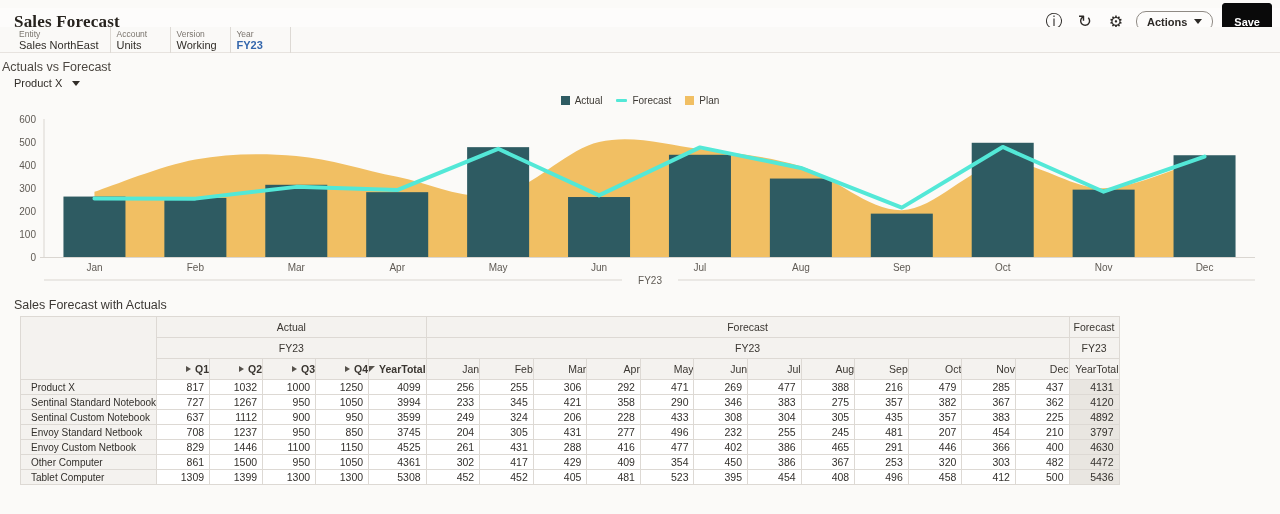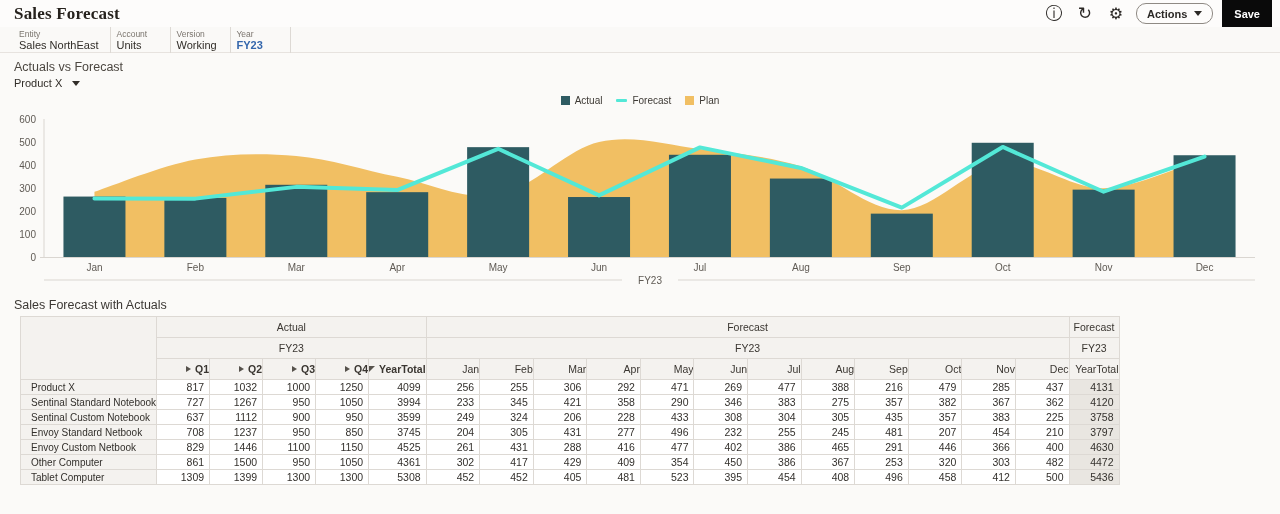--- a/index.html
+++ b/index.html
@@ -1,38 +1,38 @@
 <!DOCTYPE html>
 <html><head>
 <meta charset="utf-8">
 <style>
   * { margin:0; padding:0; box-sizing:border-box; }
   html,body { width:1280px; height:514px; }
   body { font-family:"Liberation Sans","DejaVu Sans",sans-serif; background:#fbfaf8; color:#33302c; overflow:hidden; }
   #page { position:relative; width:1280px; height:514px; }
 
   
-  .app-header { position:absolute; top:0; left:0; width:1280px; height:27px; background:#fdfcfb; }
+  .app-header { position:absolute; top:8px; left:0; width:1280px; height:27px; background:#fdfcfb; }
   .page-title { position:absolute; left:14px; top:4px; font-family:"Liberation Serif","DejaVu Serif",serif; font-size:17px; font-weight:700; color:#26221d; letter-spacing:.2px; }
   .header-tools { position:absolute; right:8px; top:1px; height:25px; display:flex; align-items:center; gap:9px; }
   .tool-icon { width:22px; height:22px; display:flex; align-items:center; justify-content:center; font-size:17px; color:#2c2926; cursor:pointer; }
   .tool-icon.gear { font-size:16px; }
   .btn-actions { height:21px; padding:0 10px; background:#fdfcfb; border:1px solid #8f8a84; border-radius:10px; font-size:11px; font-weight:700; color:#2c2926; display:flex; align-items:center; gap:7px; cursor:pointer; }
   .caret-down { width:0; height:0; border-left:4px solid transparent; border-right:4px solid transparent; border-top:5px solid #2c2926; }
   .btn-save { height:37px; padding:0 11px; background:#0a0a0a; border:1px solid #0a0a0a; border-radius:3px; font-size:11px; font-weight:700; color:#fff; display:flex; align-items:center; cursor:pointer; }
 
   
   .pov-bar { position:absolute; top:27px; left:0; width:1280px; height:26px; background:#faf9f7; border-bottom:1px solid #e7e3df; display:flex; align-items:center; padding-left:14px; }
   .pov-item { padding:2px 12px 2px 5px; border-right:1px solid #ddd9d4; display:flex; flex-direction:column; justify-content:center; cursor:pointer; min-width:60px; }
   .pov-label { font-size:8.5px; color:#7b756e; line-height:10px; }
   .pov-value { font-size:11px; color:#312d28; line-height:12px; }
   .pov-value.link { color:#3466ac; font-weight:700; }
 
   
-  .chart-title { position:absolute; left:14px; top:60px; font-size:12.5px; color:#4c4741; }
+  .chart-title { position:absolute; left:2px; top:60px; font-size:12.5px; color:#4c4741; }
   .product-select { position:absolute; left:14px; top:77px; display:flex; align-items:center; gap:10px; font-size:11px; color:#312d28; cursor:pointer; }
   .product-select .caret-down { border-top-color:#312d28; }
   .chart-legend { position:absolute; top:95px; left:0; width:1280px; display:flex; justify-content:center; gap:14px; }
   .legend-item { display:flex; align-items:center; gap:5px; font-size:10px; color:#3e3a35; cursor:pointer; }
   .marker-square { width:9px; height:9px; display:inline-block; }
   .marker-line { width:11px; height:3px; border-radius:1px; display:inline-block; }
   #chart-svg { position:absolute; top:112px; left:0; }
   .axis-text { font-size:10px; fill:#5f5a54; }
 
   
@@ -340,21 +340,21 @@
             <td class="num">206</td>
             <td class="num">228</td>
             <td class="num">433</td>
             <td class="num">308</td>
             <td class="num">304</td>
             <td class="num">305</td>
             <td class="num">435</td>
             <td class="num">357</td>
             <td class="num">383</td>
             <td class="num">225</td>
-            <td class="num total-col">3758</td>
+            <td class="num total-col">4892</td>
           </tr>
           <tr>
             <th class="row-head">Envoy Standard Netbook</th>
             <td class="num">708</td>
             <td class="num">1237</td>
             <td class="num">950</td>
             <td class="num">850</td>
             <td class="num">3745</td>
             <td class="num">204</td>
             <td class="num">305</td>

